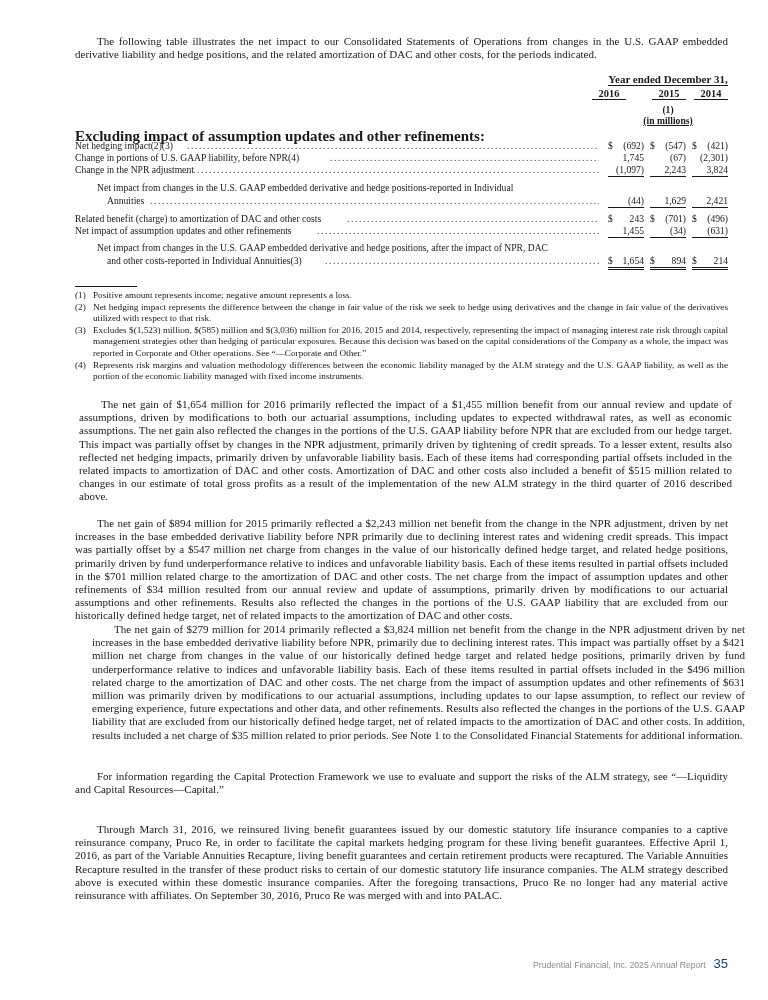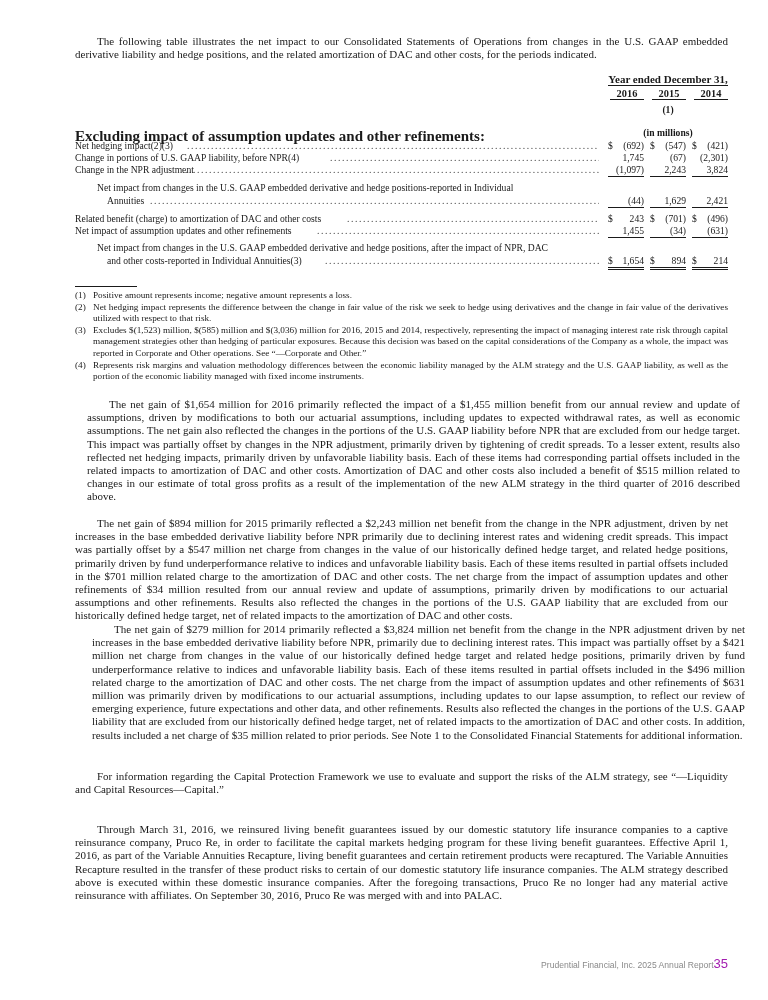--- a/index.html
+++ b/index.html
@@ -23,43 +23,43 @@
   .c1 { left: 533px; } .c2 { left: 575px; } .c3 { left: 617px; }
   .bl { border-bottom: 1px solid #1a1a1a; }
   .dbl { border-bottom: 3px double #1a1a1a; }
   .section-head { position: absolute; left: 0; font-weight: bold; font-size: 15px; }
   
   #footnotes { position: absolute; top: 286px; left: 0; width: 653px; }
   .fn-rule { width: 62px; border-top: 1px solid #1a1a1a; margin-bottom: 3px; }
   .fn { position: relative; font-size: 9.2px; line-height: 11.6px; padding-left: 18px; text-align: justify; margin: 0; }
   .fn .num { position: absolute; left: 0; top: 0; }
   
-  #para1 { position: absolute; top: 398px; left: 12px; width: 653px; }
+  #para1 { position: absolute; top: 398px; left: 4px; width: 653px; }
   #para2 { position: absolute; top: 517px; left: 0; width: 653px; }
   #para3 { position: absolute; top: 623px; left: 17px; width: 653px; }
   #para4 { position: absolute; top: 770px; left: 0; width: 653px; }
   #para5 { position: absolute; top: 823px; left: 0; width: 653px; }
   
   #footer { position: absolute; top: 956px; right: 40px; font-family: "Liberation Sans", "DejaVu Sans", sans-serif; color: #8a8a8a; font-size: 8.6px; }
-  #footer .pno { color: #a21caf; font-size: 13px; margin-left: 0; }
+  #footer .pno { color: #0c4a6e; font-size: 13px; margin-left: 8px; }
 </style>
 </head>
 <body>
 
 <div class="page">
 
   <p class="body" id="intro">The following table illustrates the net impact to our Consolidated Statements of Operations from changes in the U.S. GAAP embedded derivative liability and hedge positions, and the related amortization of DAC and other costs, for the periods indicated.</p>
 
   <div id="fin-table">
     <div class="hdr-group uline" style="top:0;">Year ended December 31,</div>
-    <div class="hdr-year uline" style="top:15px;left:535px;">2016</div>
+    <div class="hdr-year uline" style="top:15px;left:517px;">2016</div>
     <div class="hdr-year uline" style="top:15px;left:577px;">2015</div>
     <div class="hdr-year uline" style="top:15px;left:619px;">2014</div>
     <div class="sub-note" style="top:31px;">(1)</div>
-    <div class="sub-note" style="top:54px;">(in millions)</div>
+    <div class="sub-note" style="top:42px;text-decoration:underline;">(in millions)</div>
 
     <div class="section-head" style="top:55px;">Excluding impact of assumption updates and other refinements:</div>
 
     <div class="row" style="top:67px;">
       <span class="label">Net hedging impact(2)(3)</span>
       <span class="dots" style="left:112px;width:412px;">................................................................................................................................</span>
       <span class="cell c1"><span class="cur">$</span><span>(692)</span></span>
       <span class="cell c2"><span class="cur">$</span><span>(547)</span></span>
       <span class="cell c3"><span class="cur">$</span><span>(421)</span></span>
     </div>

